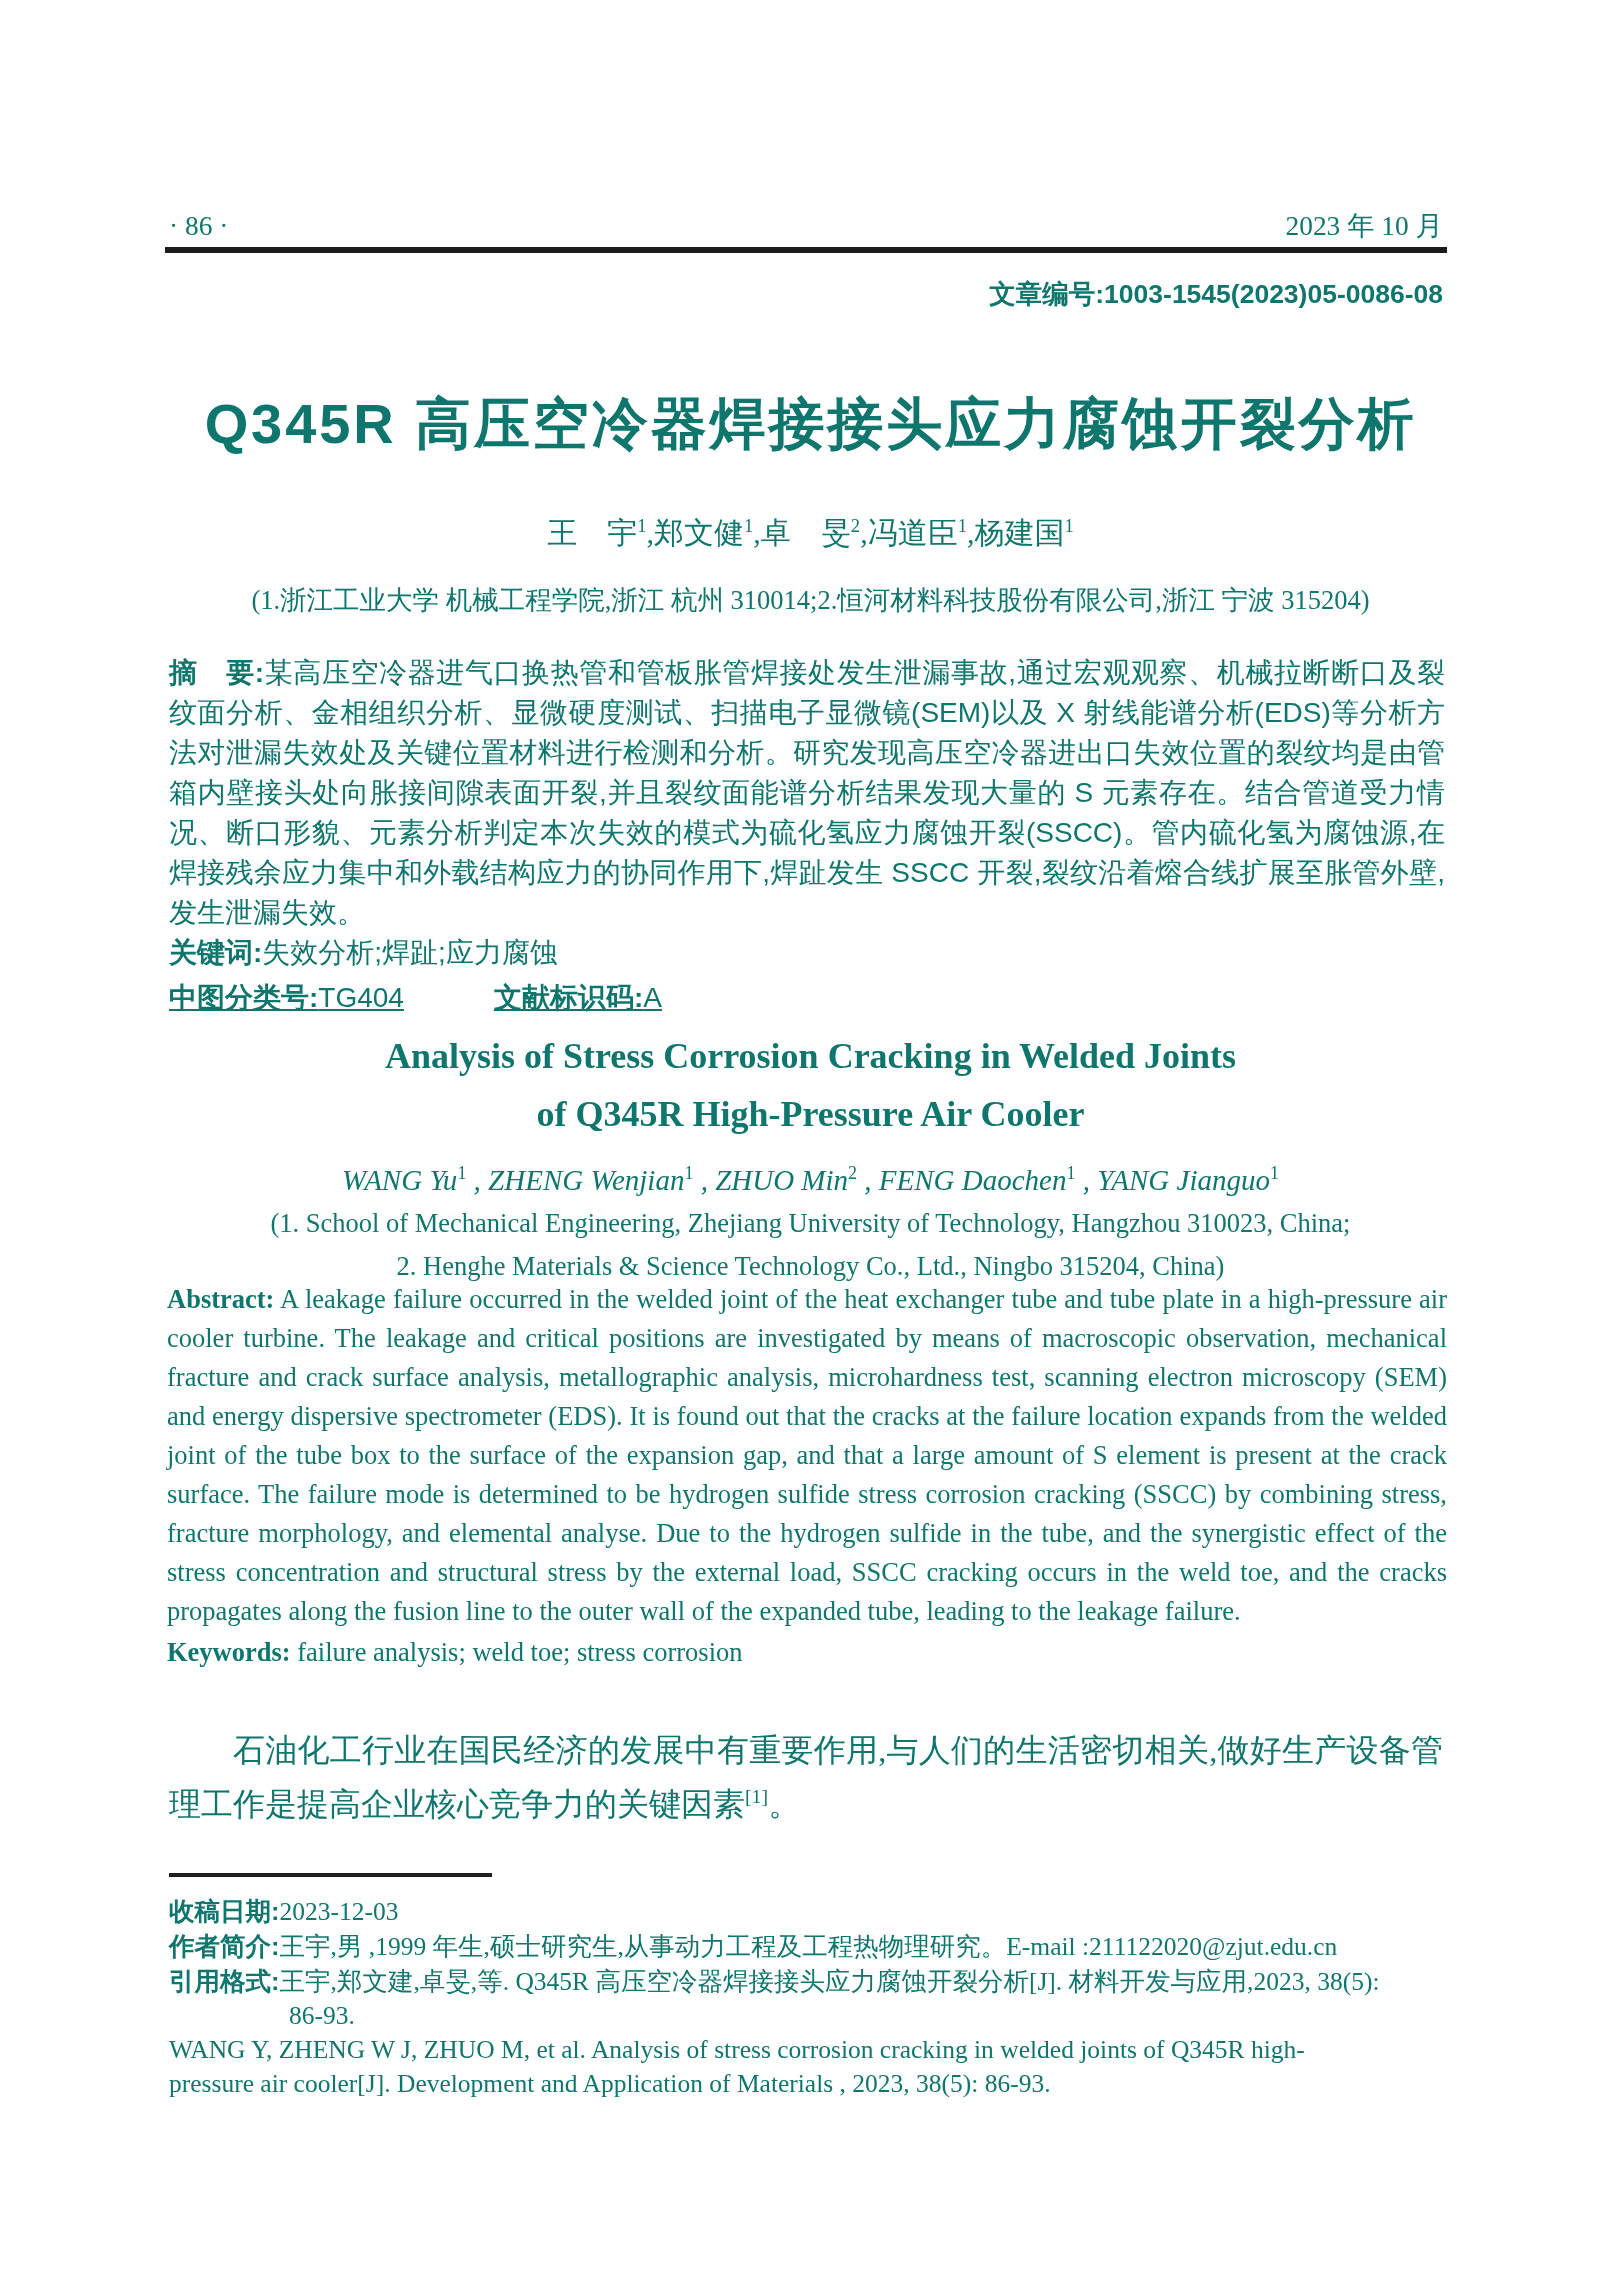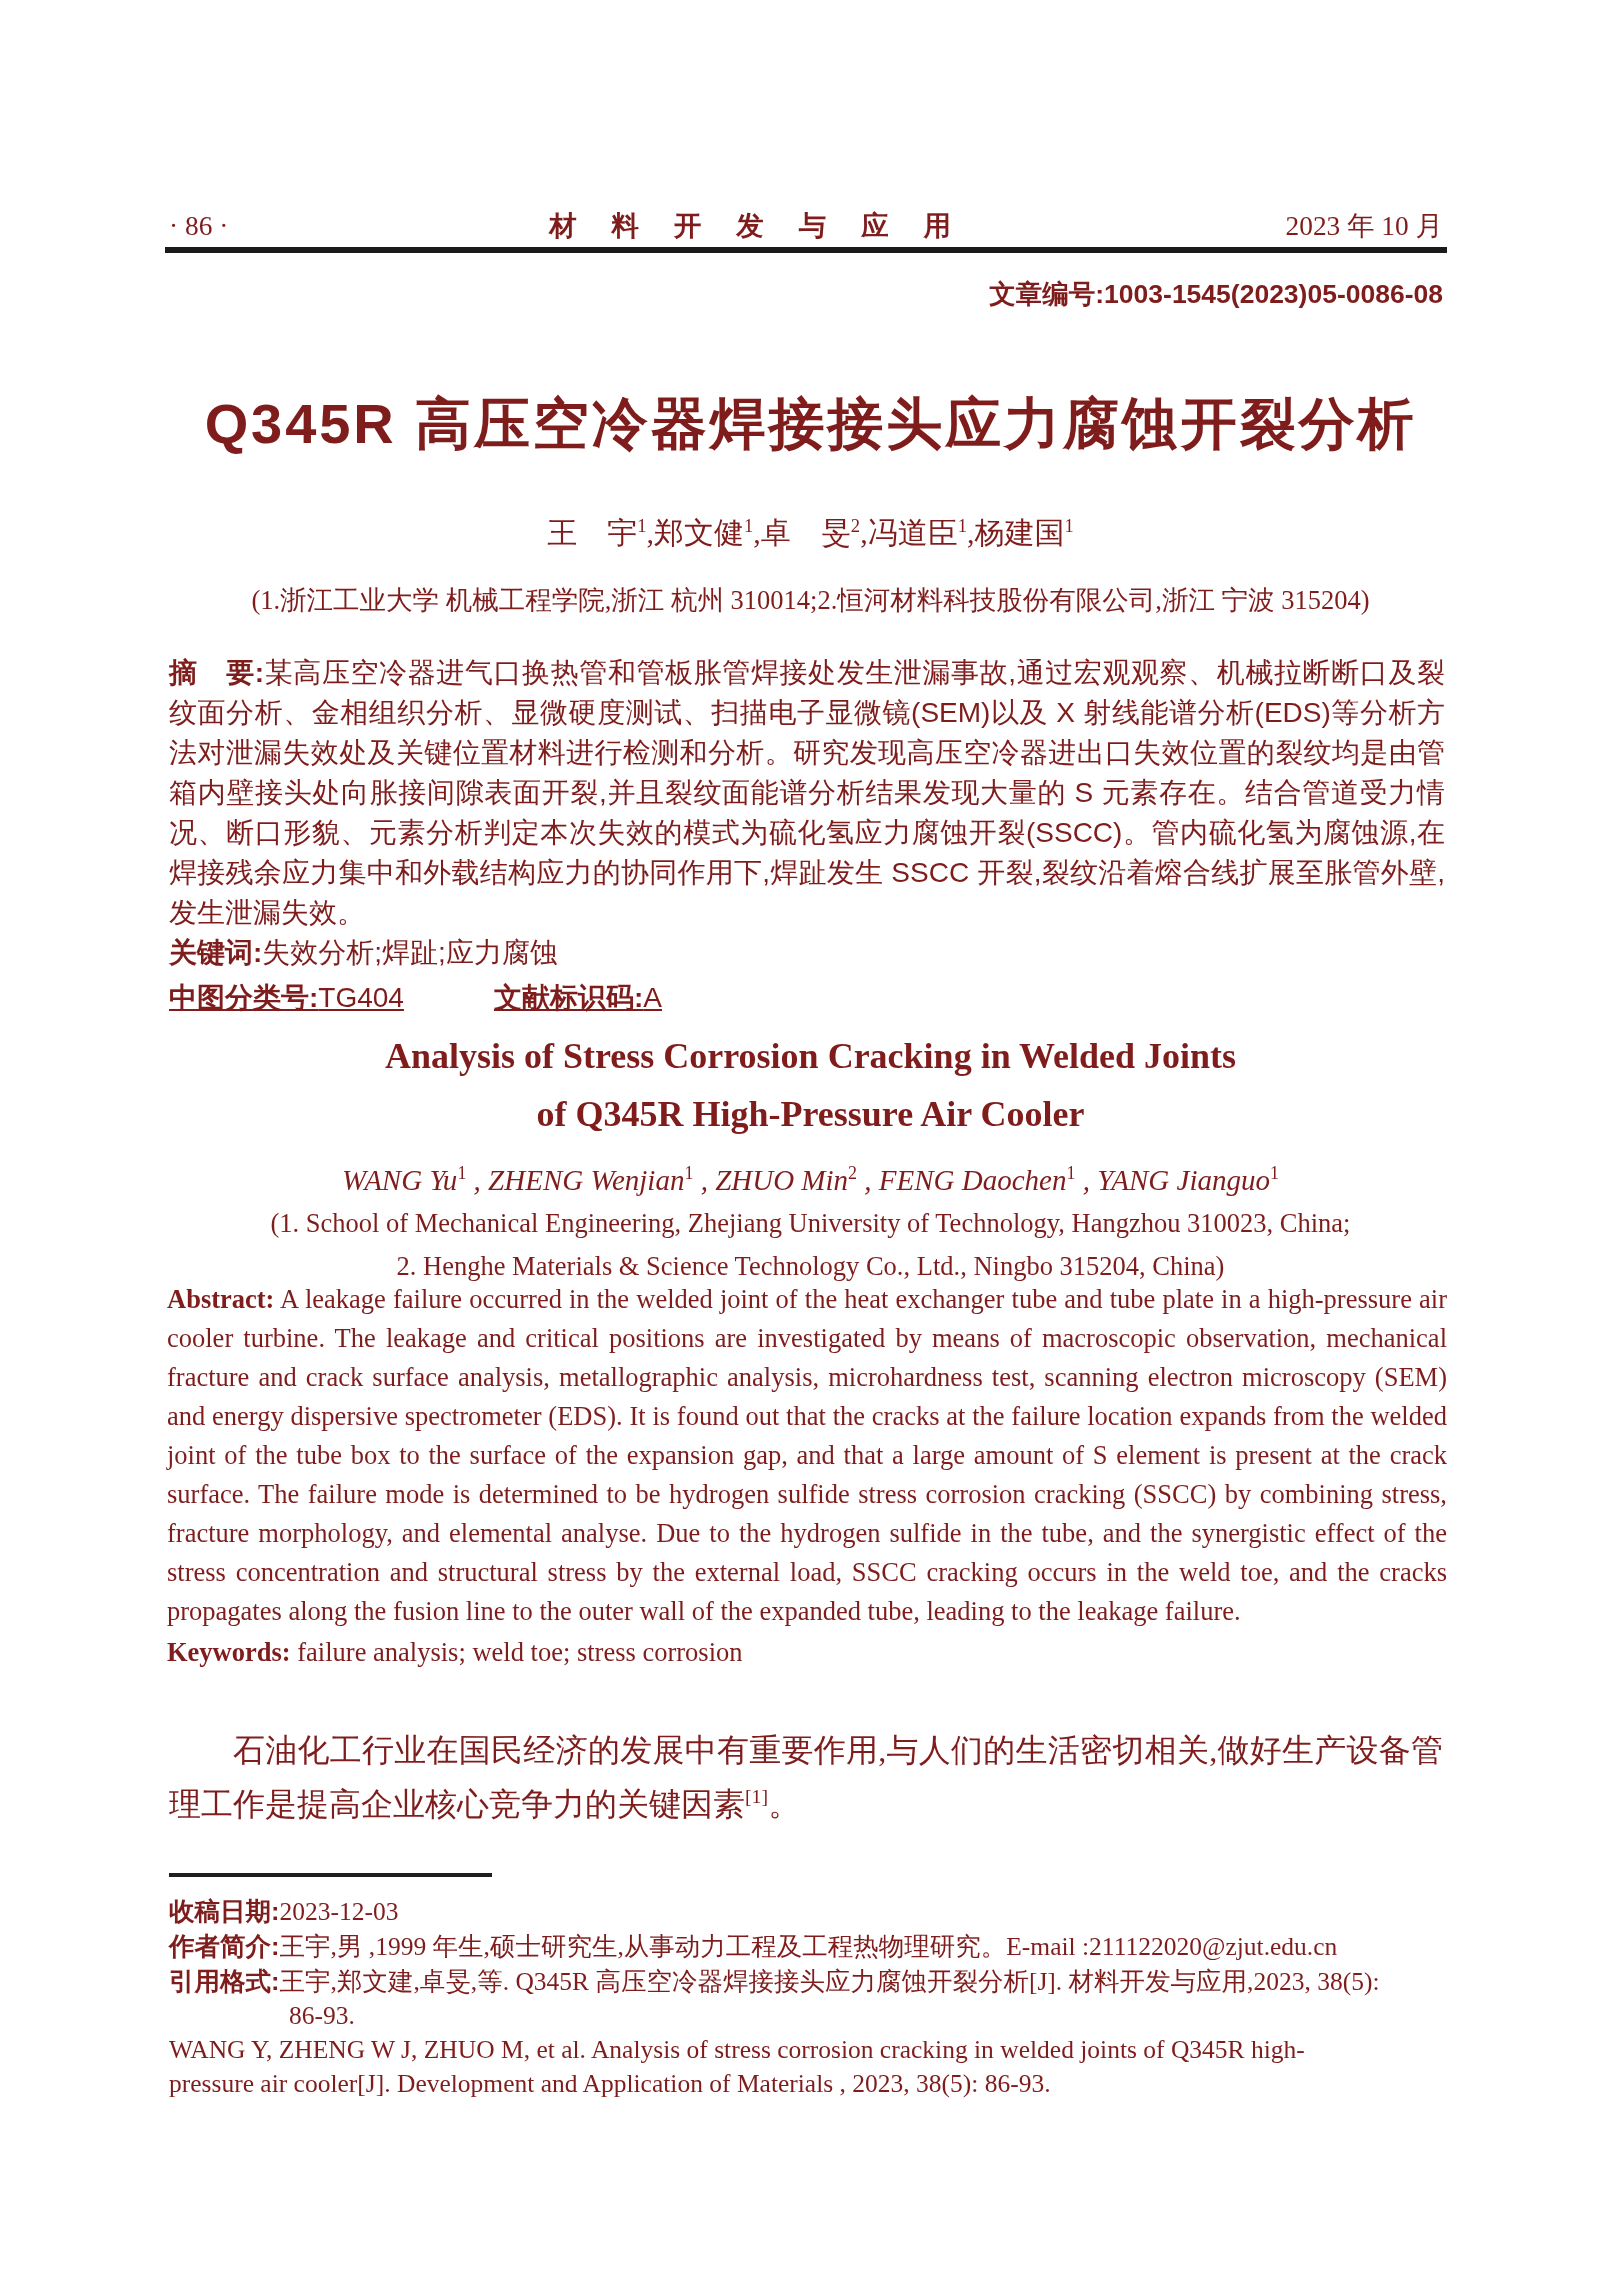--- a/index.html
+++ b/index.html
@@ -1,21 +1,21 @@
 <!DOCTYPE html>
 <html><head>
 <meta charset="utf-8">
 <style>
   html,body{margin:0;padding:0;background:#e8e8e8;}
   .page{
     position:relative;
     width:1621px;height:2293px;
     margin:0 auto;
     background:#ffffff;
-    color:#7f1d1d;
+    color:#0f766e;
     font-family:"Liberation Serif","DejaVu Serif",serif;
     overflow:hidden;
   }
   .abs{position:absolute;}
   sup{font-size:0.62em;vertical-align:super;line-height:0;}
 
   
   .header{top:208px;left:169px;right:178px;display:flex;justify-content:space-between;align-items:baseline;font-size:27.4px;}
   .journal-title{letter-spacing:13.7px;font-weight:600;font-family:"Liberation Sans","DejaVu Sans",sans-serif;}
   .header-rule{top:247px;left:165px;right:174px;height:5.9px;background:#1b1b1b;}
@@ -55,21 +55,20 @@
   .cite-cn{padding-left:120px;text-indent:-120px;}
   .cite-en{margin-left:120px;}
 </style>
 </head>
 <body>
 
 <div class="page">
 
   <div class="abs header">
     <span>· 86 ·</span>
-    <span class="journal-title">材 料 开 发 与 应 用</span>
     <span>2023 年 10 月</span>
   </div>
   <div class="abs header-rule"></div>
   <div class="abs article-id">文章编号:1003-1545(2023)05-0086-08</div>
 
   <h1 class="abs title-cn" style="margin:0;">Q345R 高压空冷器焊接接头应力腐蚀开裂分析</h1>
 
   <div class="abs authors-cn">
     <span><span>王　宇</span><sup>1</sup><span>,</span></span><span><span>郑文健</span><sup>1</sup><span>,</span></span><span><span>卓　旻</span><sup>2</sup><span>,</span></span><span><span>冯道臣</span><sup>1</sup><span>,</span></span><span><span>杨建国</span><sup>1</sup><span></span></span>
   </div>

